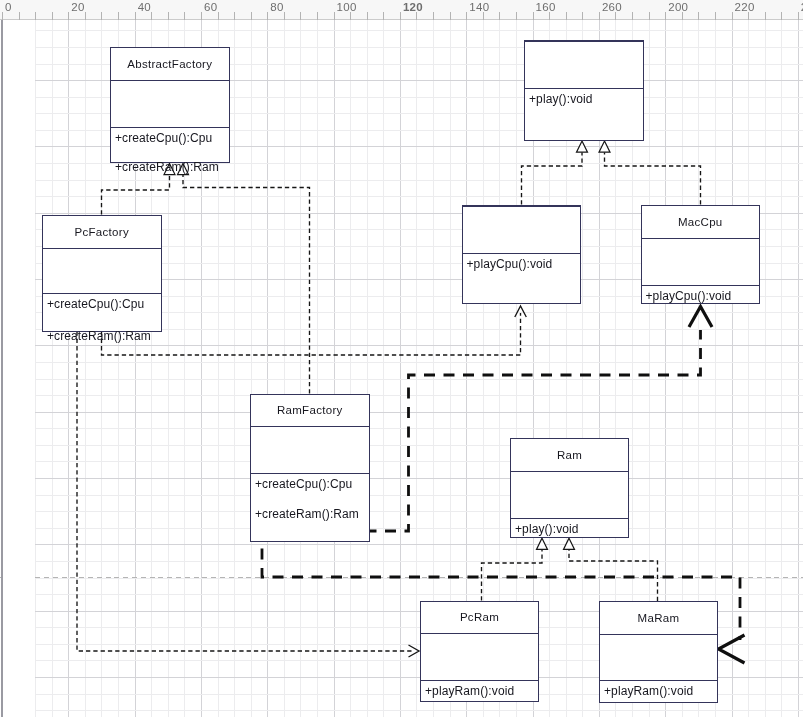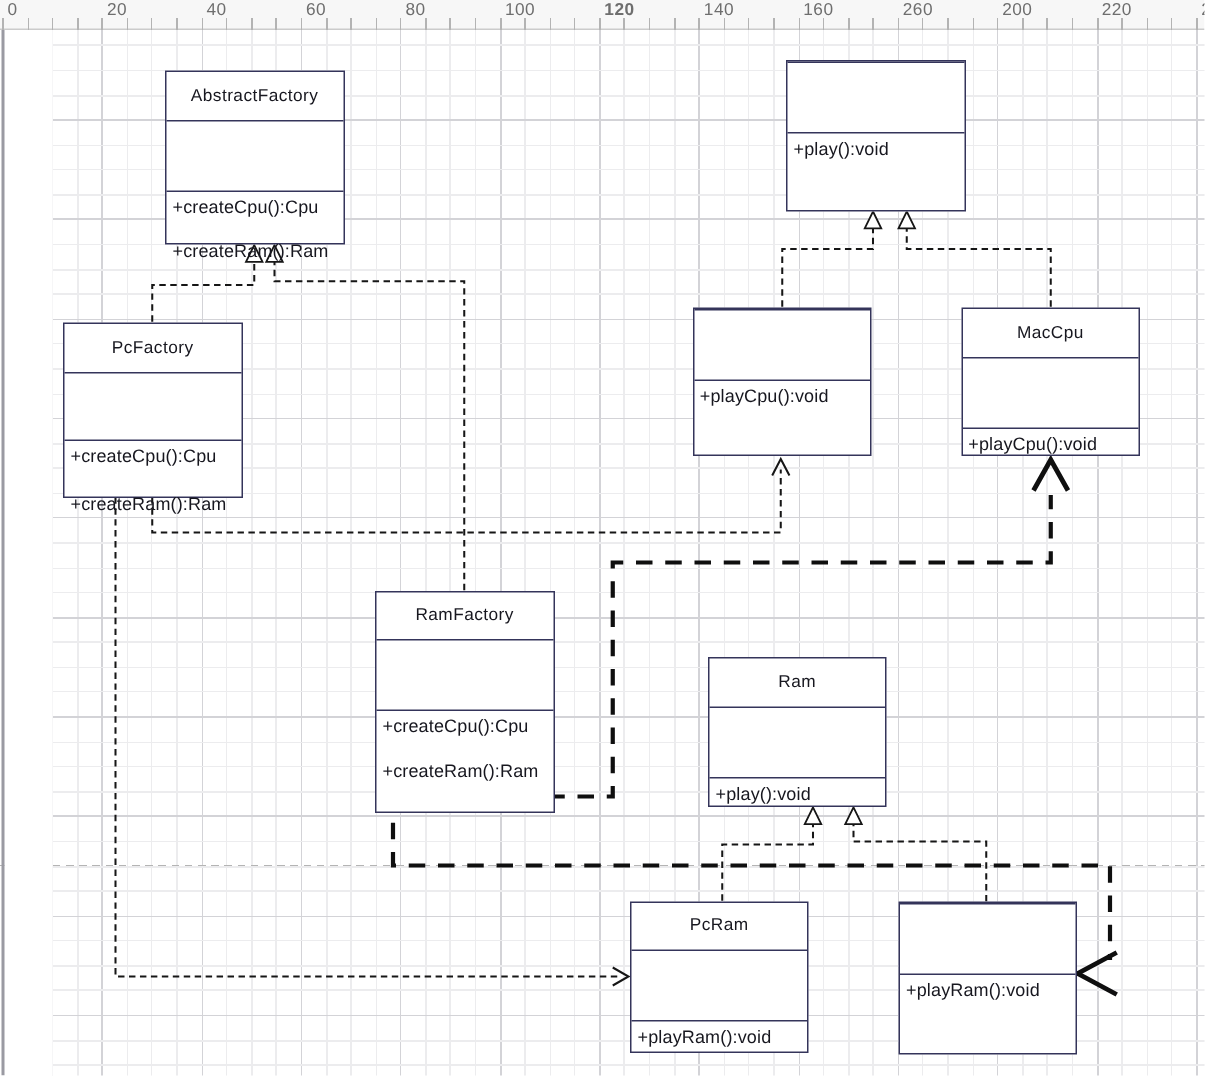--- a/index.html
+++ b/index.html
@@ -211,37 +211,38 @@
 
   <div class="uml-box" style="left:250px;top:393.5px;width:119.5px;height:148px;">
     <div class="uml-title" style="height:31px;">RamFactory</div>
     <div class="uml-attrs" style="height:34px;"></div>
     <div class="uml-methods" style="height:49.5px;">
       <div class="uml-method">+createCpu():Cpu</div>
       <div class="uml-method">+createRam():Ram</div>
     </div>
   </div>
 
-  <div class="uml-box" style="left:472px;top:437.5px;width:119px;height:100.5px;">
+  <div class="uml-box" style="left:510px;top:437.5px;width:119px;height:100.5px;">
     <div class="uml-title" style="height:32.5px;">Ram</div>
     <div class="uml-attrs" style="height:34px;"></div>
     <div class="uml-methods" style="height:32px;">
       <div class="uml-method">+play():void</div>
     </div>
   </div>
 
   <div class="uml-box" style="left:420px;top:600.5px;width:119px;height:101.5px;">
     <div class="uml-title" style="height:31.5px;">PcRam</div>
     <div class="uml-attrs" style="height:33.5px;"></div>
     <div class="uml-methods" style="height:34.5px;">
       <div class="uml-method">+playRam():void</div>
     </div>
   </div>
 
   <div class="uml-box" style="left:599px;top:601px;width:119px;height:101.5px;">
+    <div class="uml-title" style="height:31.5px;">MaRam</div>
     <div class="uml-attrs" style="height:33.5px;"></div>
     <div class="uml-methods" style="height:34.5px;">
       <div class="uml-method">+playRam():void</div>
     </div>
   </div>
 
   <div id="ruler">
     <svg id="ruler-ticks" width="803" height="20" shape-rendering="crispEdges">
         <line x1="2" y1="12" x2="2" y2="20" stroke="#b3b3b3" stroke-width="1" shape-rendering="crispEdges"></line>
         <line x1="19" y1="12" x2="19" y2="20" stroke="#b3b3b3" stroke-width="1" shape-rendering="crispEdges"></line>

